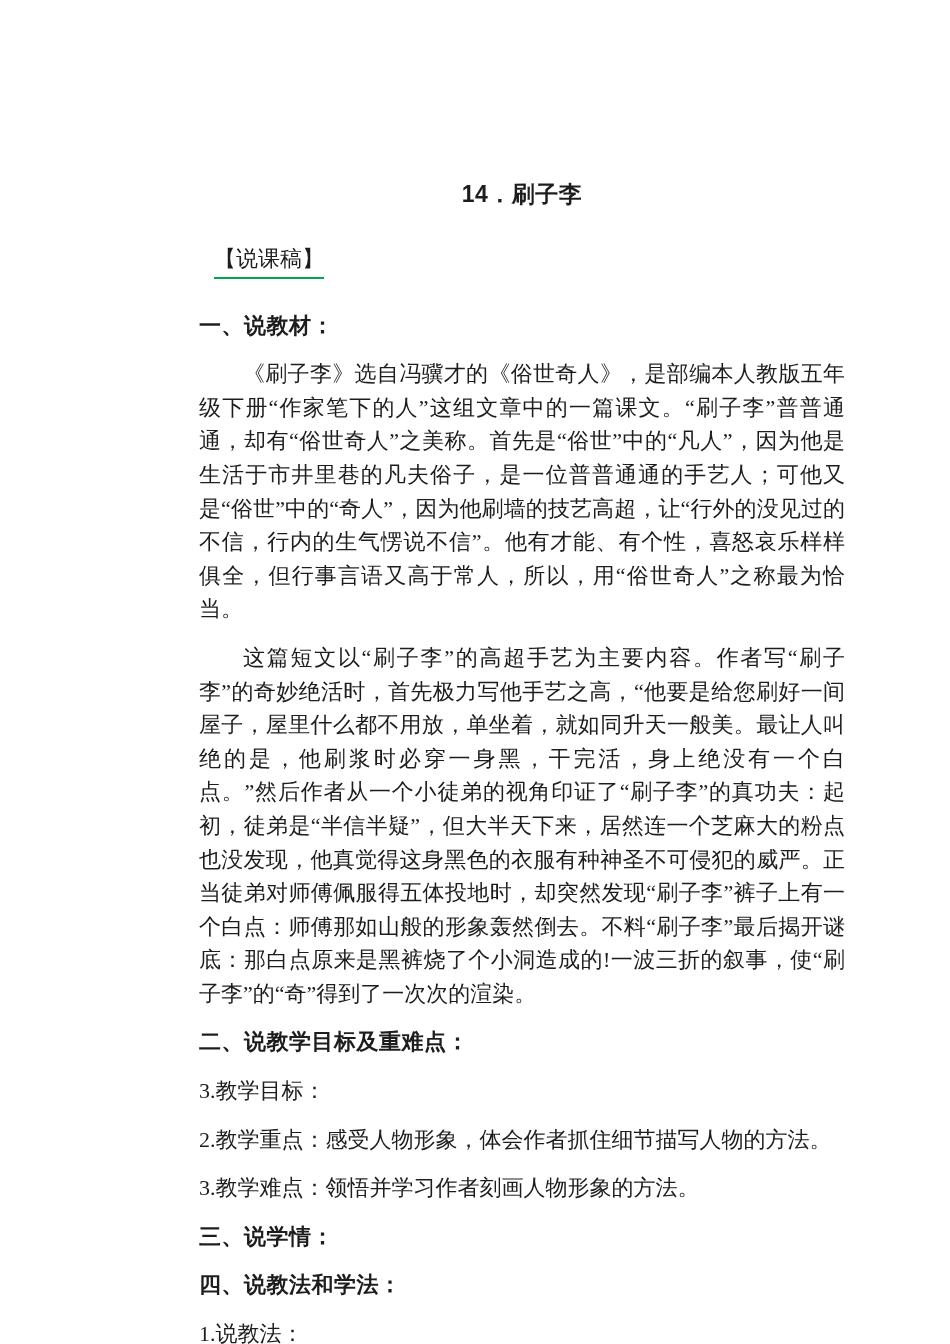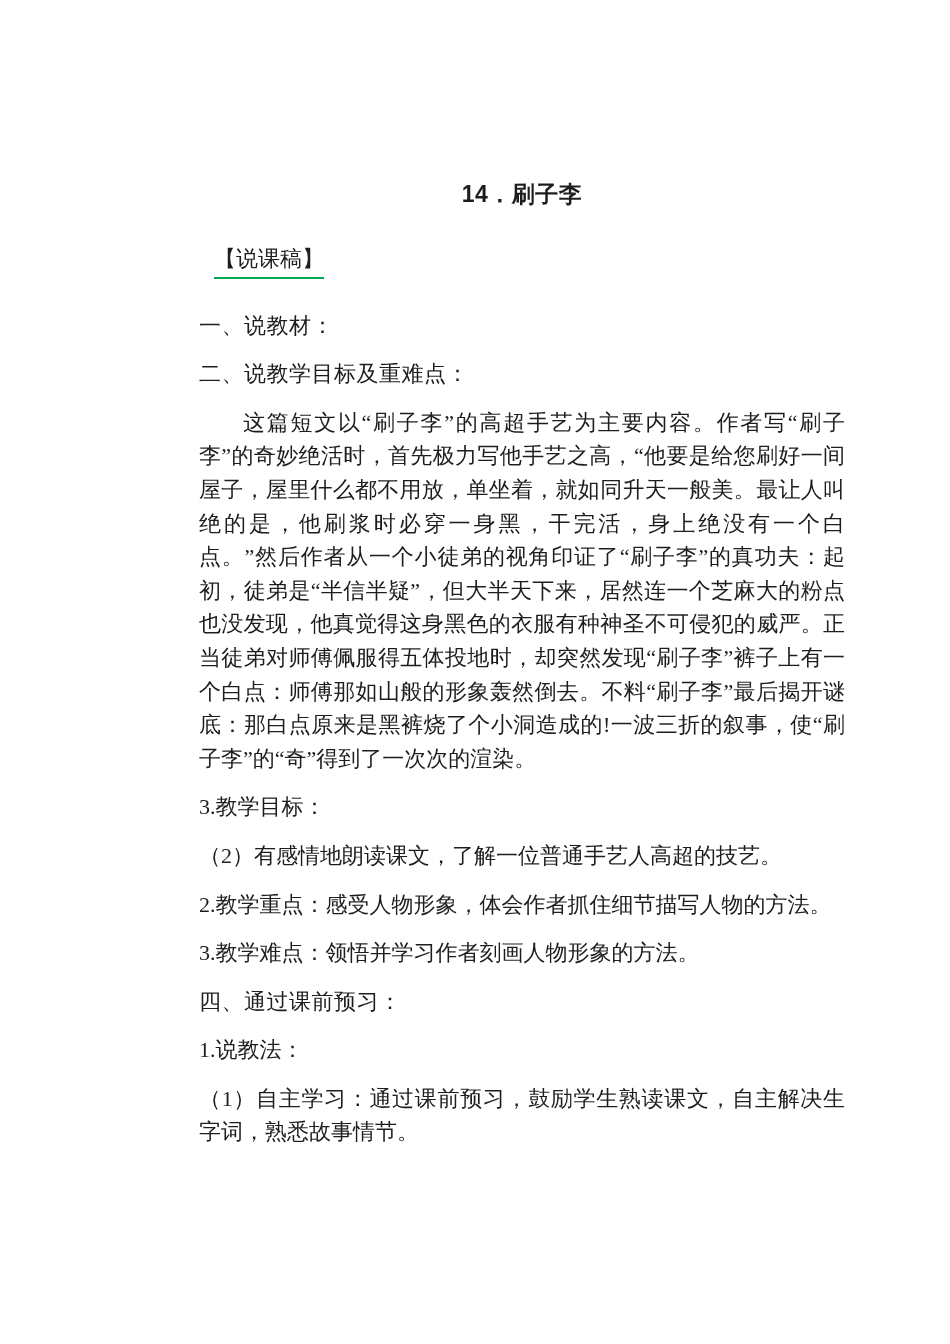--- a/index.html
+++ b/index.html
@@ -41,45 +41,46 @@
     padding-bottom: 1px;
     text-align: center;
   }
   .block {
     font-size: 22px;
     line-height: 33.6px;
     text-align: justify;
   }
   .heading {
     font-family: "Liberation Sans", "DejaVu Sans", sans-serif;
-    font-weight: normal;
+    font-weight: bold;
     letter-spacing: 0.5px;
   }
   .indent {
     text-indent: 2em;
   }
 </style>
 </head>
 <body>
 
 <div class="page">
   <div class="text-column">
 
     <div class="doc-title">14．刷子李</div>
 
     <div class="doc-tag-line"><span class="doc-tag">【说课稿】</span></div>
 
     <div class="block heading">一、说教材：</div>
+    <div class="block indent">《刷子李》选自冯骥才的《俗世奇人》，是部编本人教版五年级下册“作家笔下的人”这组文章中的一篇课文。“刷子李”普普通通，却有“俗世奇人”之美称。首先是“俗世”中的“凡人”，因为他是生活于市井里巷的凡夫俗子，是一位普普通通的手艺人；可他又是“俗世”中的“奇人”，因为他刷墙的技艺高超，让“行外的没见过的不信，行内的生气愣说不信”。他有才能、有个性，喜怒哀乐样样俱全，但行事言语又高于常人，所以，用“俗世奇人”之称最为恰当。</div>
+    <div class="block indent">这篇短文以“刷子李”的高超手艺为主要内容。作者写“刷子李”的奇妙绝活时，首先极力写他手艺之高，“他要是给您刷好一间屋子，屋里什么都不用放，单坐着，就如同升天一般美。最让人叫绝的是，他刷浆时必穿一身黑，干完活，身上绝没有一个白点。”然后作者从一个小徒弟的视角印证了“刷子李”的真功夫：起初，徒弟是“半信半疑”，但大半天下来，居然连一个芝麻大的粉点也没发现，他真觉得这身黑色的衣服有种神圣不可侵犯的威严。正当徒弟对师傅佩服得五体投地时，却突然发现“刷子李”裤子上有一个白点：师傅那如山般的形象轰然倒去。不料“刷子李”最后揭开谜底：那白点原来是黑裤烧了个小洞造成的!一波三折的叙事，使“刷子李”的“奇”得到了一次次的渲染。</div>
+
     <div class="block heading">二、说教学目标及重难点：</div>
-
-    <div class="block indent">这篇短文以“刷子李”的高超手艺为主要内容。作者写“刷子李”的奇妙绝活时，首先极力写他手艺之高，“他要是给您刷好一间屋子，屋里什么都不用放，单坐着，就如同升天一般美。最让人叫绝的是，他刷浆时必穿一身黑，干完活，身上绝没有一个白点。”然后作者从一个小徒弟的视角印证了“刷子李”的真功夫：起初，徒弟是“半信半疑”，但大半天下来，居然连一个芝麻大的粉点也没发现，他真觉得这身黑色的衣服有种神圣不可侵犯的威严。正当徒弟对师傅佩服得五体投地时，却突然发现“刷子李”裤子上有一个白点：师傅那如山般的形象轰然倒去。不料“刷子李”最后揭开谜底：那白点原来是黑裤烧了个小洞造成的!一波三折的叙事，使“刷子李”的“奇”得到了一次次的渲染。</div>
     <div class="block">3.教学目标：</div>
-    <div class="block">（2）有感情地朗读课文，了解一位普通手艺人高超的技艺。</div>
     <div class="block">2.教学重点：感受人物形象，体会作者抓住细节描写人物的方法。</div>
     <div class="block">3.教学难点：领悟并学习作者刻画人物形象的方法。</div>
 
+    <div class="block heading">三、说学情：</div>
 
-    <div class="block heading">四、通过课前预习：</div>
+    <div class="block heading">四、说教法和学法：</div>
     <div class="block">1.说教法：</div>
     <div class="block">（1）自主学习：通过课前预习，鼓励学生熟读课文，自主解决生字词，熟悉故事情节。</div>
 
   </div>
 </div>
 
 </body></html>

